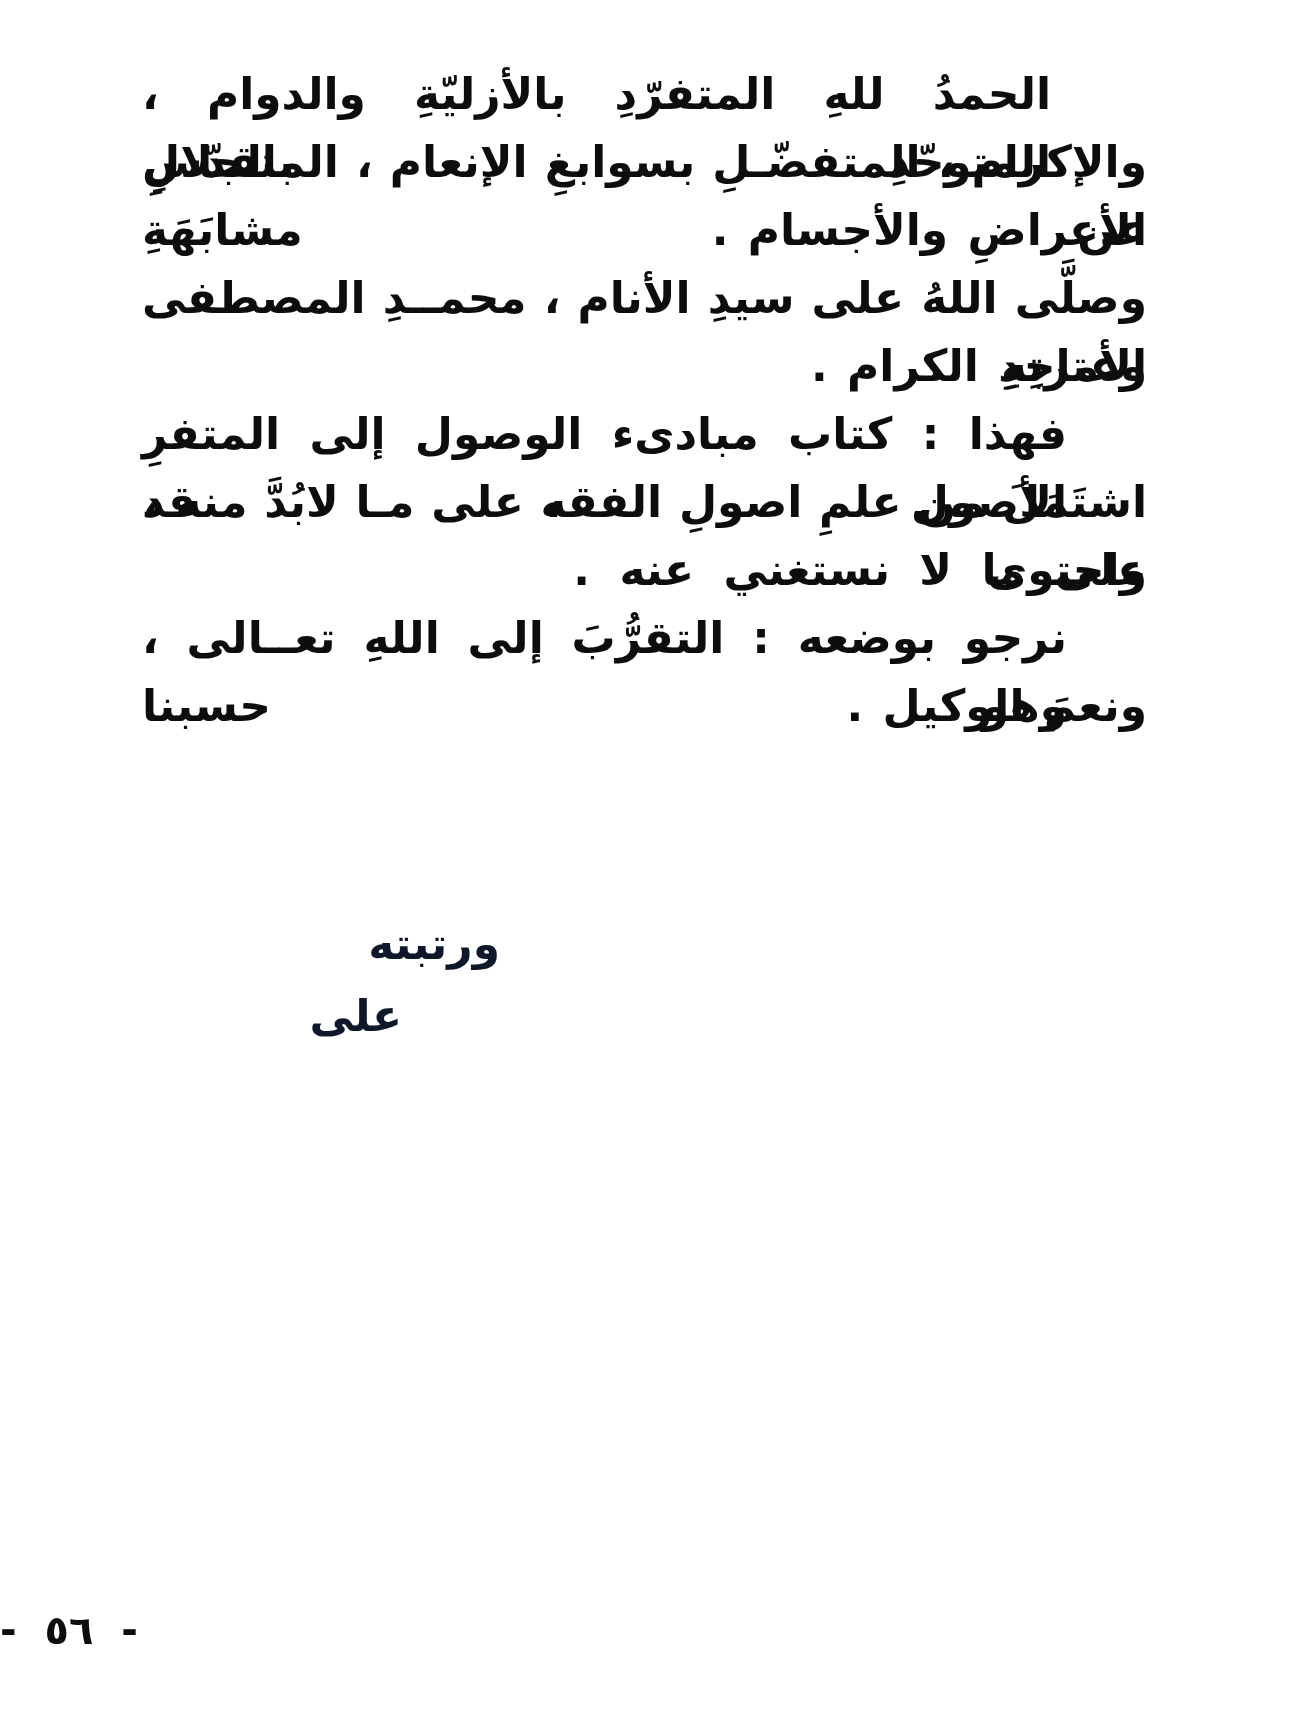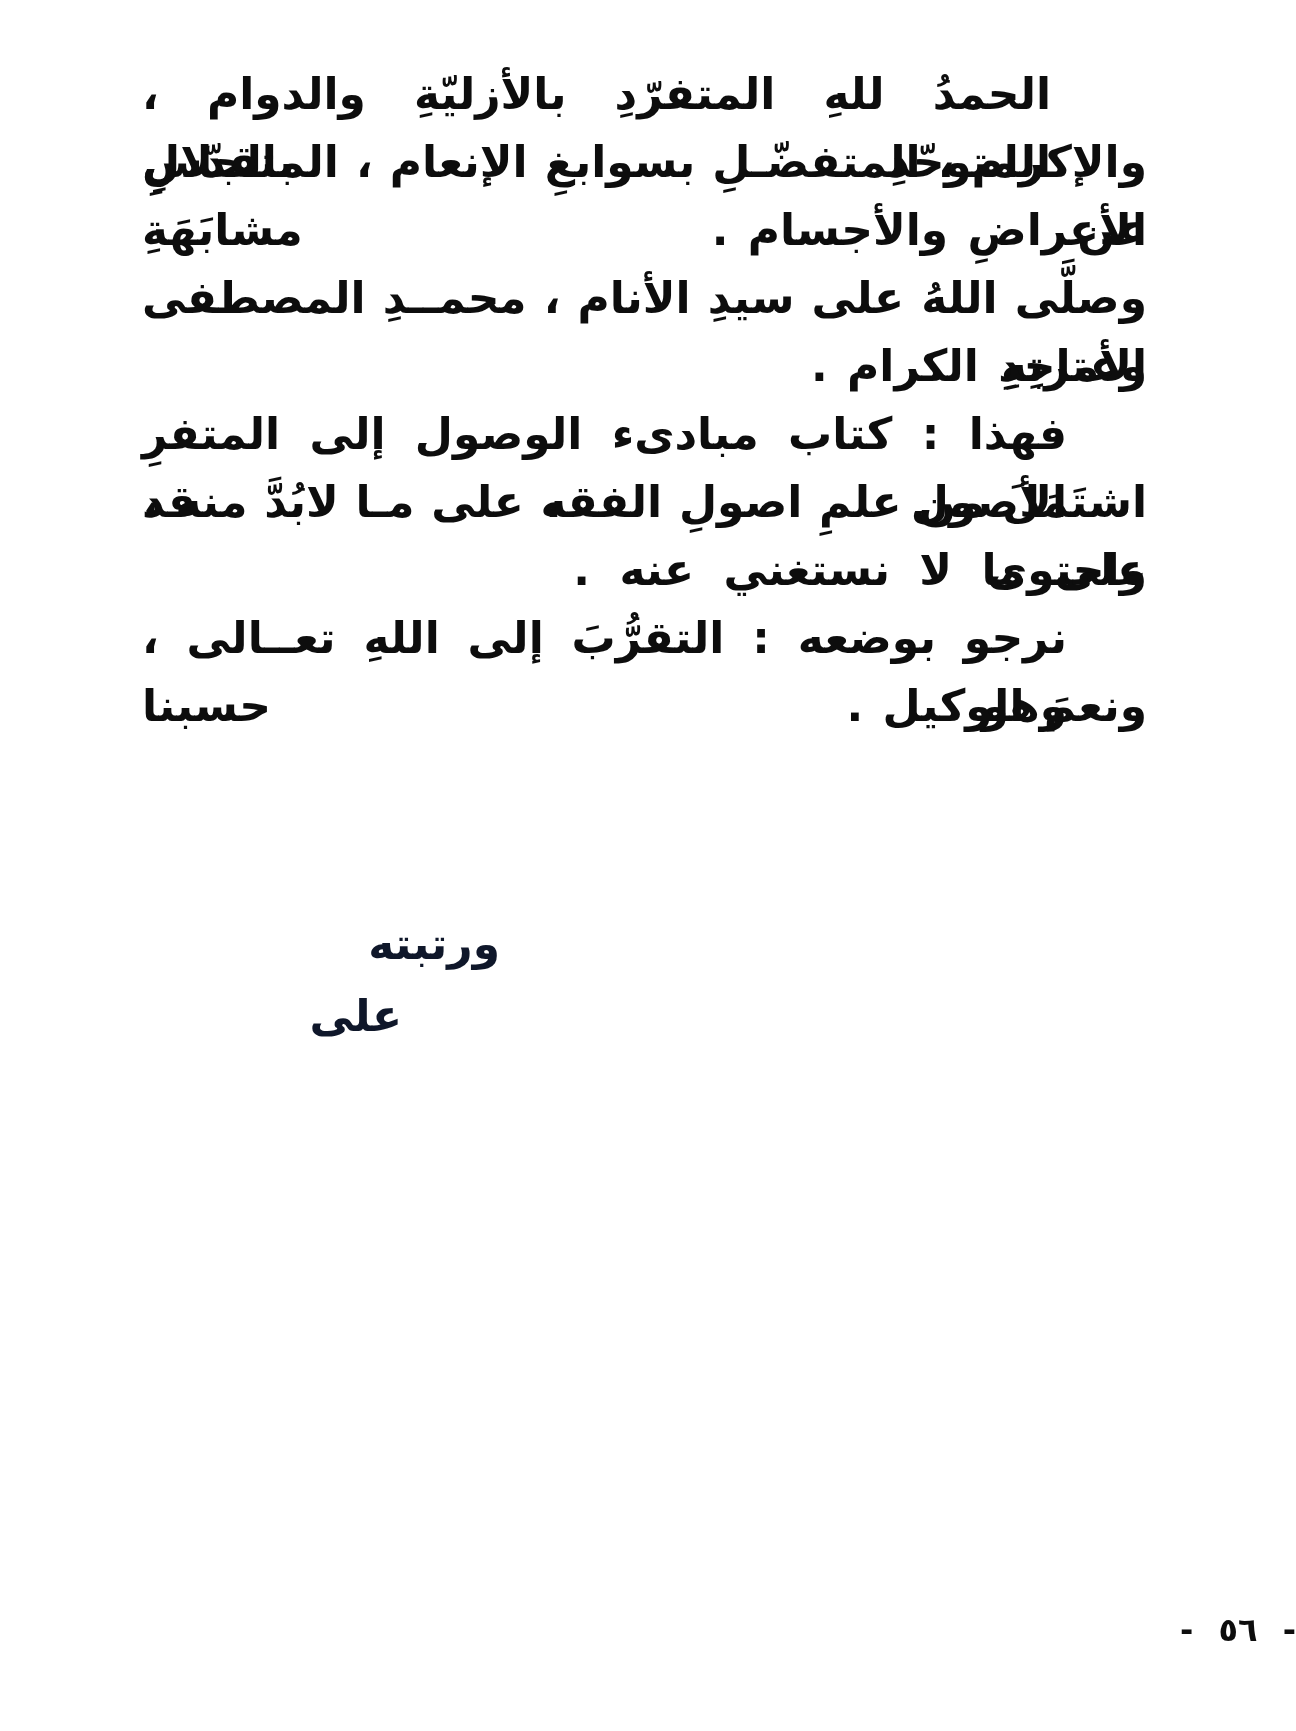--- a/index.html
+++ b/index.html
@@ -55,23 +55,23 @@
     white-space: nowrap;
   }
   #colo-1 { top: 916px; right: 796px; }
   #colo-2 { top: 988px; right: 894px; }
   #colo-3 { top: 1058px; right: 939px; word-spacing: 10px; }
   .page-number {
     position: absolute;
     top: 1608px;
     left: 0;
     width: 100%;
-    text-align: right;
+    text-align: left;
     direction: rtl;
-    font-size: 32px;
+    font-size: 40px;
     font-weight: bold;
     color: #0d0d0d;
     word-spacing: 14px;
     line-height: 44px;
   }
 </style>
 </head>
 <body>
 
 <div class="page">

